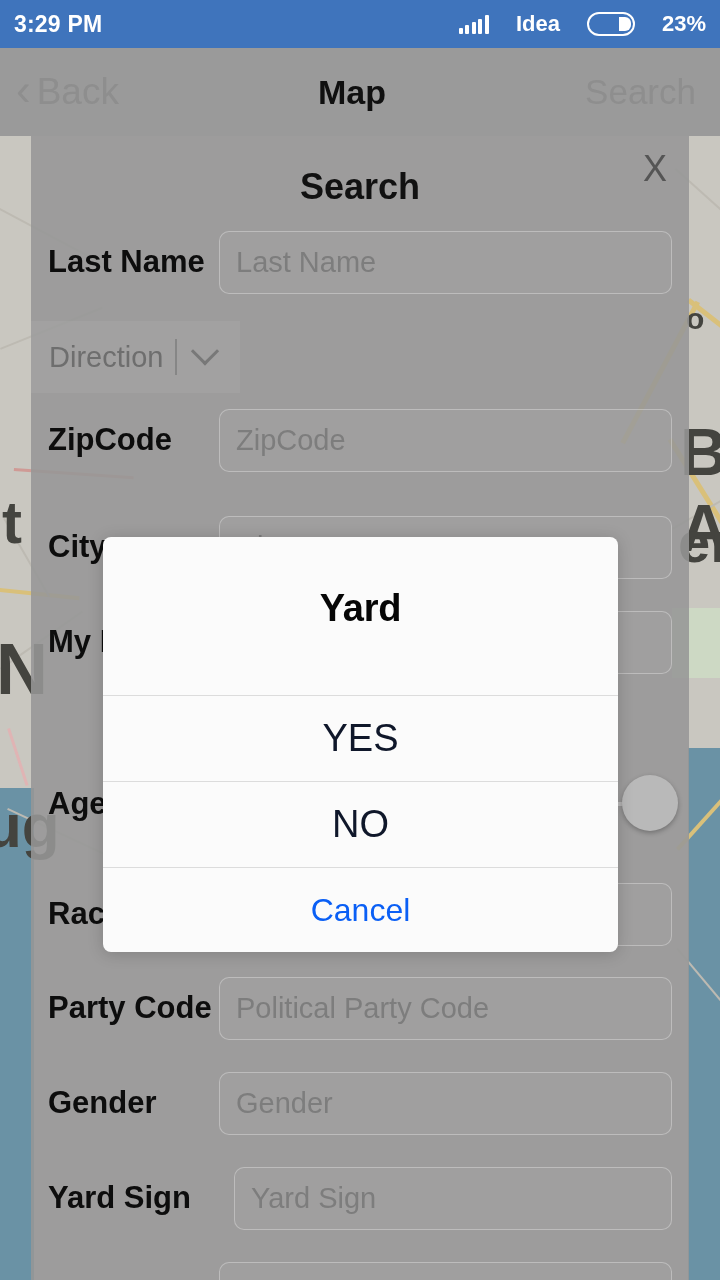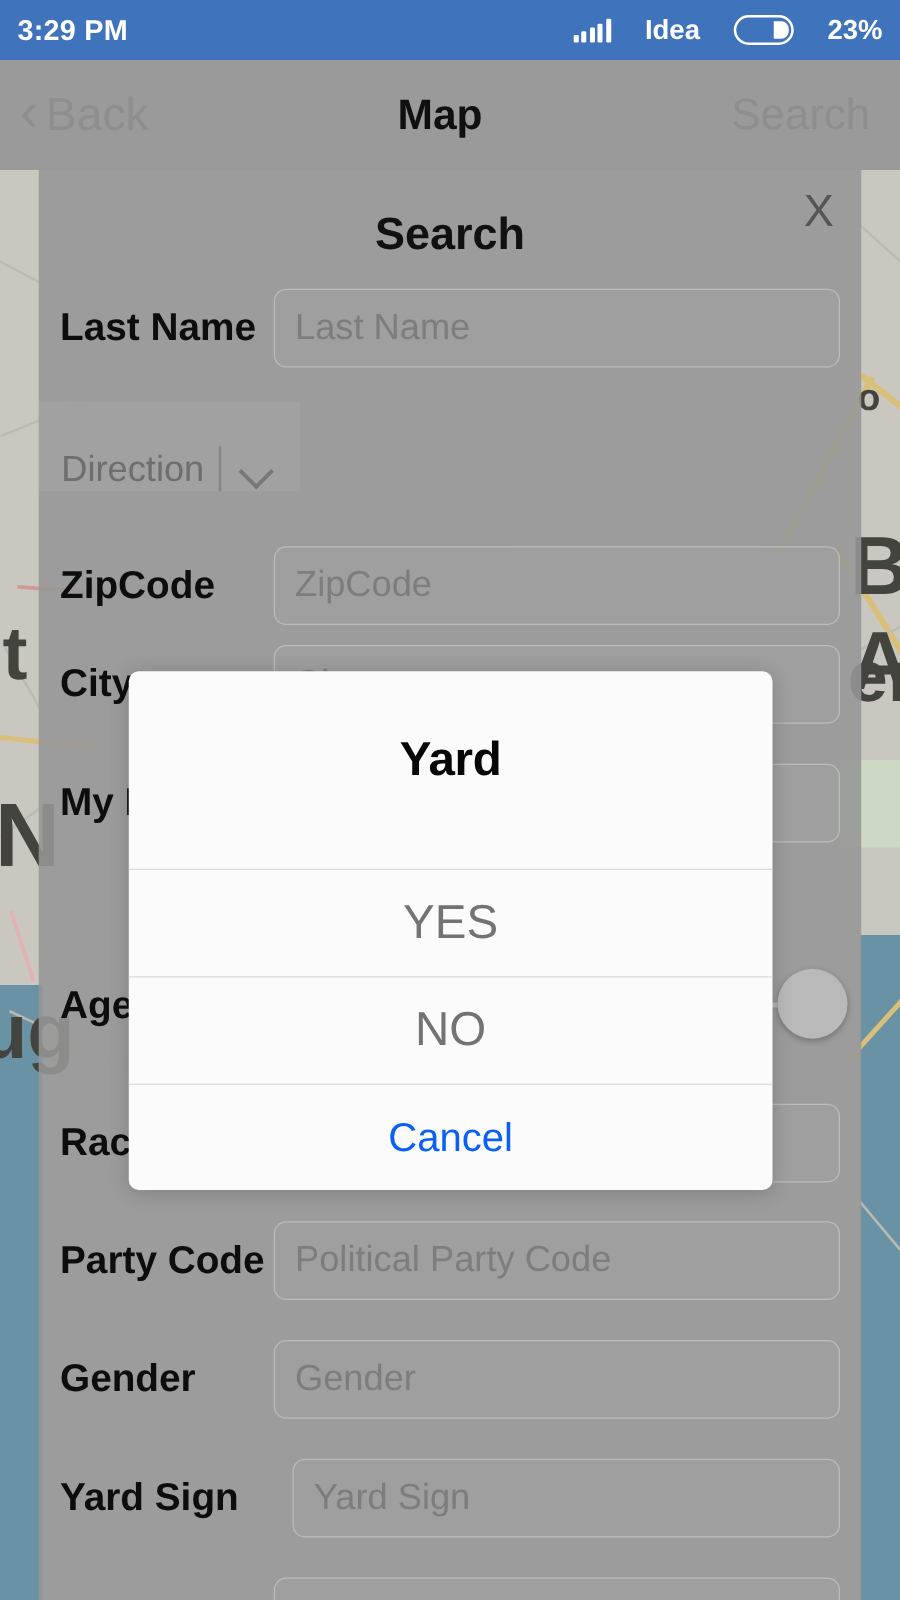--- a/index.html
+++ b/index.html
@@ -108,21 +108,21 @@
     flex:1; height:63px; margin-right:17px;
     border:1.5px solid rgba(255,255,255,0.30);
     border-radius:10px;
     background:rgba(255,255,255,0.035);
     display:flex; align-items:center; padding:0 16px;
     font-size:29px; color:#7d7d7d;
   }
   .dir-select{
     width:209px; height:72px; margin-right:8px;
     background:rgba(255,255,255,0.055);
-    display:flex; align-items:flex-end; justify-content:space-between;
+    display:flex; align-items:center; justify-content:space-between;
     padding:0 18px 0 18px;
     font-size:29px; color:#6e6e6e;
   }
   .dir-select .caret{
     width:20px; height:20px;
     border-right:3px solid #787878; border-bottom:3px solid #787878;
     transform:rotate(45deg) translate(-4px,-4px);
   }
   .dir-select .caretbox{ width:34px; display:flex; justify-content:center; }
   .cursor-bar{
@@ -163,21 +163,21 @@
   #alert .alert-head{
     height:158px; display:flex; align-items:flex-start;
     justify-content:center; padding-top:50px;
   }
   #alert .alert-title{
     font-size:38px; font-weight:bold; color:#060606; letter-spacing:-0.2px;
   }
   #alert .alert-btn{
     display:flex; align-items:center; justify-content:center;
     border-top:1px solid #dcdcdc;
-    color:#737373;
+    color:#0f172a;
   }
   #alert .alert-btn.opt{ height:86px; font-size:38px; font-weight:400; }
   #alert .alert-btn.cancel{
     height:85px; font-size:32px; font-weight:400; color:#0a5ff5;
   }
 </style>
 </head>
 <body>
 
 <div id="map-bg">
@@ -223,21 +223,21 @@
   <div class="field-row" style="top:185px;">
     <div class="dir-select">
       <span>Direction</span>
       <span class="cursor-bar"></span>
       <span class="caretbox">
           <span class="caret"></span>
         </span>
     </div>
   </div>
 
-  <div class="field-row" style="top:296px;">
+  <div class="field-row" style="top:268px;">
     <div class="field-label">ZipCode</div>
     <div class="field-input">ZipCode</div>
   </div>
 
   <div class="field-row" style="top:375px;">
     <div class="field-label">City</div>
     <div class="field-input">City</div>
   </div>
 
   <div class="field-row" style="top:470px;">

